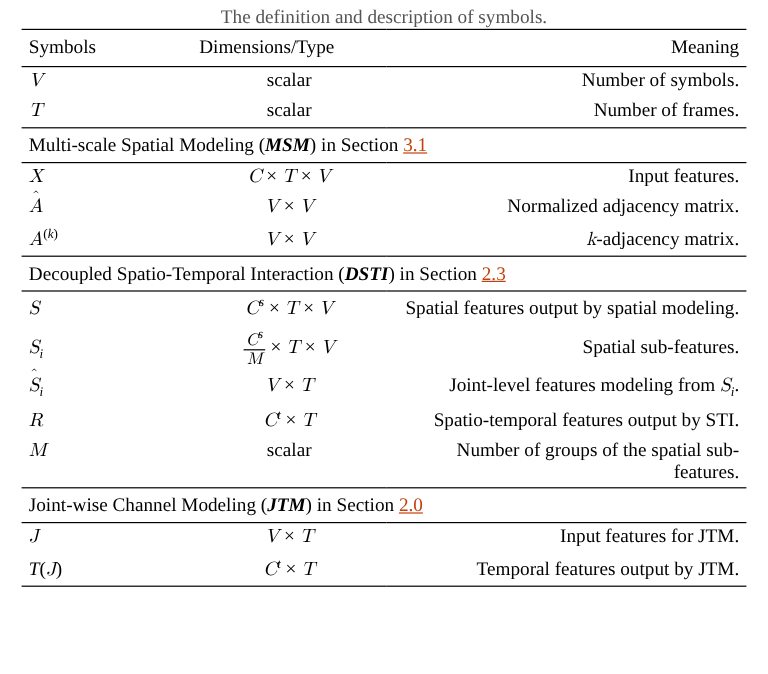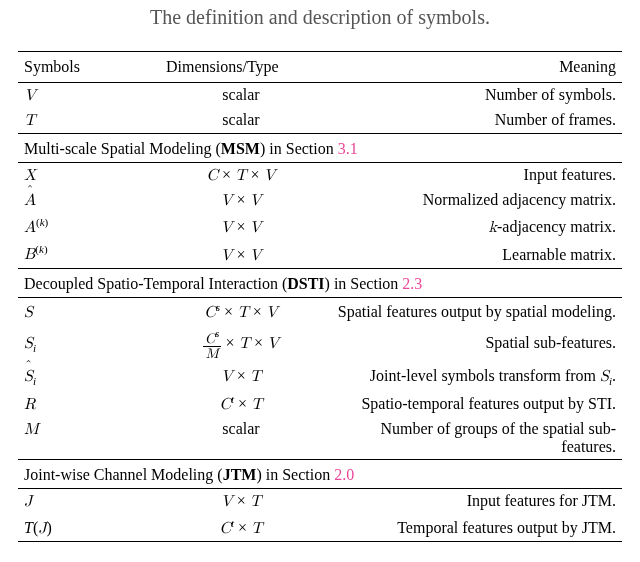--- a/index.html
+++ b/index.html
@@ -10,22 +10,22 @@
     font-size: 16px;
     color: #000000;
   }
   .page {
     width: 640px;
     box-sizing: border-box;
     padding: 6px 18px 20px 18px;
   }
   .caption {
     text-align: center;
-    font-size: 20px;
-    margin: 0 auto 22px auto;
+    font-size: 16px;
+    margin: 0 auto 0 auto;
     color: #555;
   }
   table {
     border-collapse: collapse;
     width: 100%;
     font-size: 16px;
   }
   td {
     padding: 3px 6px 3px 6px;
     vertical-align: baseline;
@@ -96,31 +96,32 @@
   .frac .num {
     display: block;
     border-bottom: 1px solid #000;
     padding: 0 2px;
   }
   .frac .den {
     display: block;
     padding: 0 2px;
   }
   .link {
-    color: #ec4899;
+    color: #c2410c;
+    text-decoration: underline;
   }
   .cal {
     font-family: "Brush Script MT", "Segoe Script", "URW Chancery L", cursive;
     font-style: italic;
   }
   .header-row td {
     padding-top: 6px;
     padding-bottom: 6px;
   }
-  .bold { font-weight: bold; }
+  .bold { font-weight: bold; font-style: italic; }
 </style>
 </head>
 <body>
 
 <div class="page">
   <div class="caption">The definition and description of symbols.</div>
 
   <table>
 
     <tbody>
@@ -155,25 +156,20 @@
     <tr>
       <td class="col-sym"><span class="math hat">A</span></td>
       <td class="col-dim"><span class="math">V</span> <span class="upright">×</span> <span class="math">V</span></td>
       <td class="col-mean">Normalized adjacency matrix.</td>
     </tr>
     <tr>
       <td class="col-sym"><span class="math">A</span><span class="sup"><span class="upright">(</span>k<span class="upright">)</span></span></td>
       <td class="col-dim"><span class="math">V</span> <span class="upright">×</span> <span class="math">V</span></td>
       <td class="col-mean"><span class="math">k</span><span>-adjacency matrix.</span></td>
     </tr>
-    <tr>
-      <td class="col-sym"><span class="math">B</span><span class="sup"><span class="upright">(</span>k<span class="upright">)</span></span></td>
-      <td class="col-dim"><span class="math">V</span> <span class="upright">×</span> <span class="math">V</span></td>
-      <td class="col-mean">Learnable matrix.</td>
-    </tr>
 
     <tr class="thin section-row">
       <td colspan="3">
         <span>Decoupled Spatio-Temporal Interaction (</span><span class="bold">DSTI</span><span>) in Section </span><span class="link">2.3</span>
       </td>
     </tr>
 
     <tr class="thin">
       <td class="col-sym"><span class="math">S</span></td>
       <td class="col-dim"><span class="math">C</span><span class="sup">s</span> <span class="upright">×</span> <span class="math">T</span> <span class="upright">×</span> <span class="math">V</span></td>
@@ -184,21 +180,21 @@
       <td class="col-dim">
         <span class="frac"><span class="num"><span class="math">C</span><span class="sup">s</span></span><span class="den"><span class="math">M</span></span></span>
         <span class="upright">×</span> <span class="math">T</span> <span class="upright">×</span> <span class="math">V</span>
       </td>
       <td class="col-mean">Spatial sub-features.</td>
     </tr>
     <tr>
       <td class="col-sym"><span class="math hat">S</span><span class="sub">i</span></td>
       <td class="col-dim"><span class="math">V</span> <span class="upright">×</span> <span class="math">T</span></td>
       <td class="col-mean">
-        <span>Joint-level symbols transform from </span><span class="math">S</span><span class="sub">i</span><span>.</span>
+        <span>Joint-level features modeling from </span><span class="math">S</span><span class="sub">i</span><span>.</span>
       </td>
     </tr>
     <tr>
       <td class="col-sym"><span class="math">R</span></td>
       <td class="col-dim"><span class="math">C</span><span class="sup">t</span> <span class="upright">×</span> <span class="math">T</span></td>
       <td class="col-mean">Spatio-temporal features output by STI.</td>
     </tr>
     <tr>
       <td class="col-sym"><span class="math">M</span></td>
       <td class="col-dim">scalar</td>

